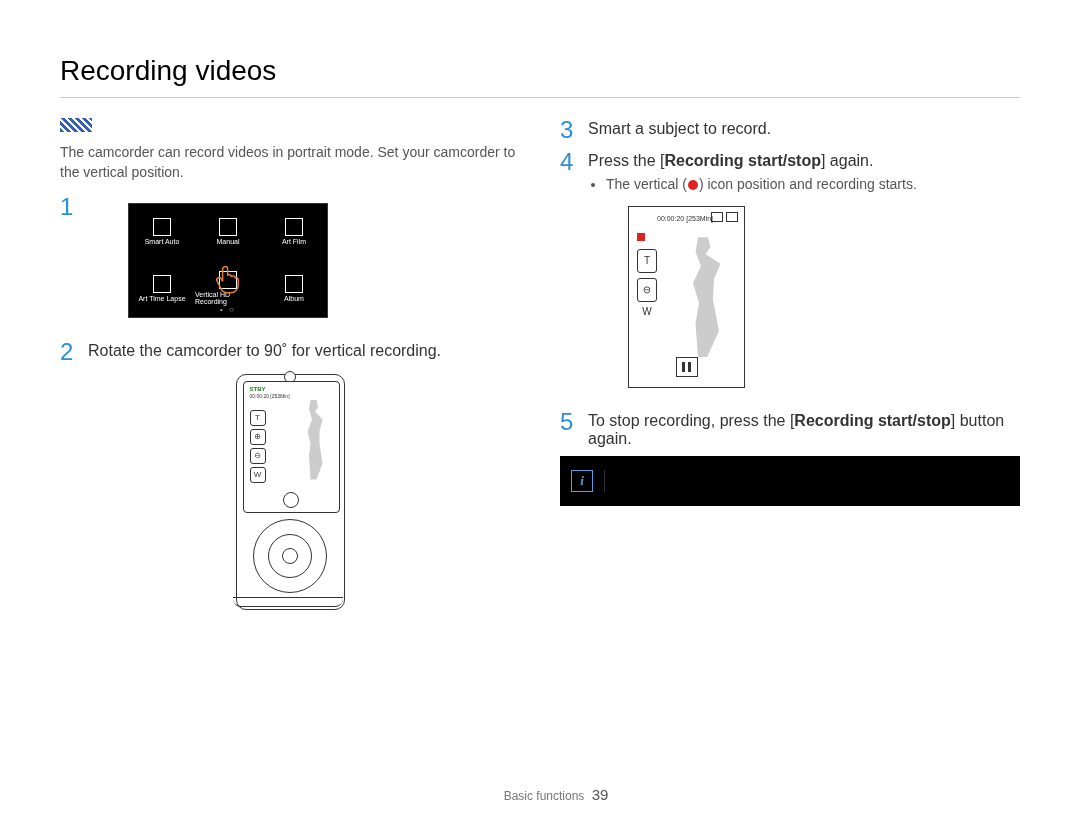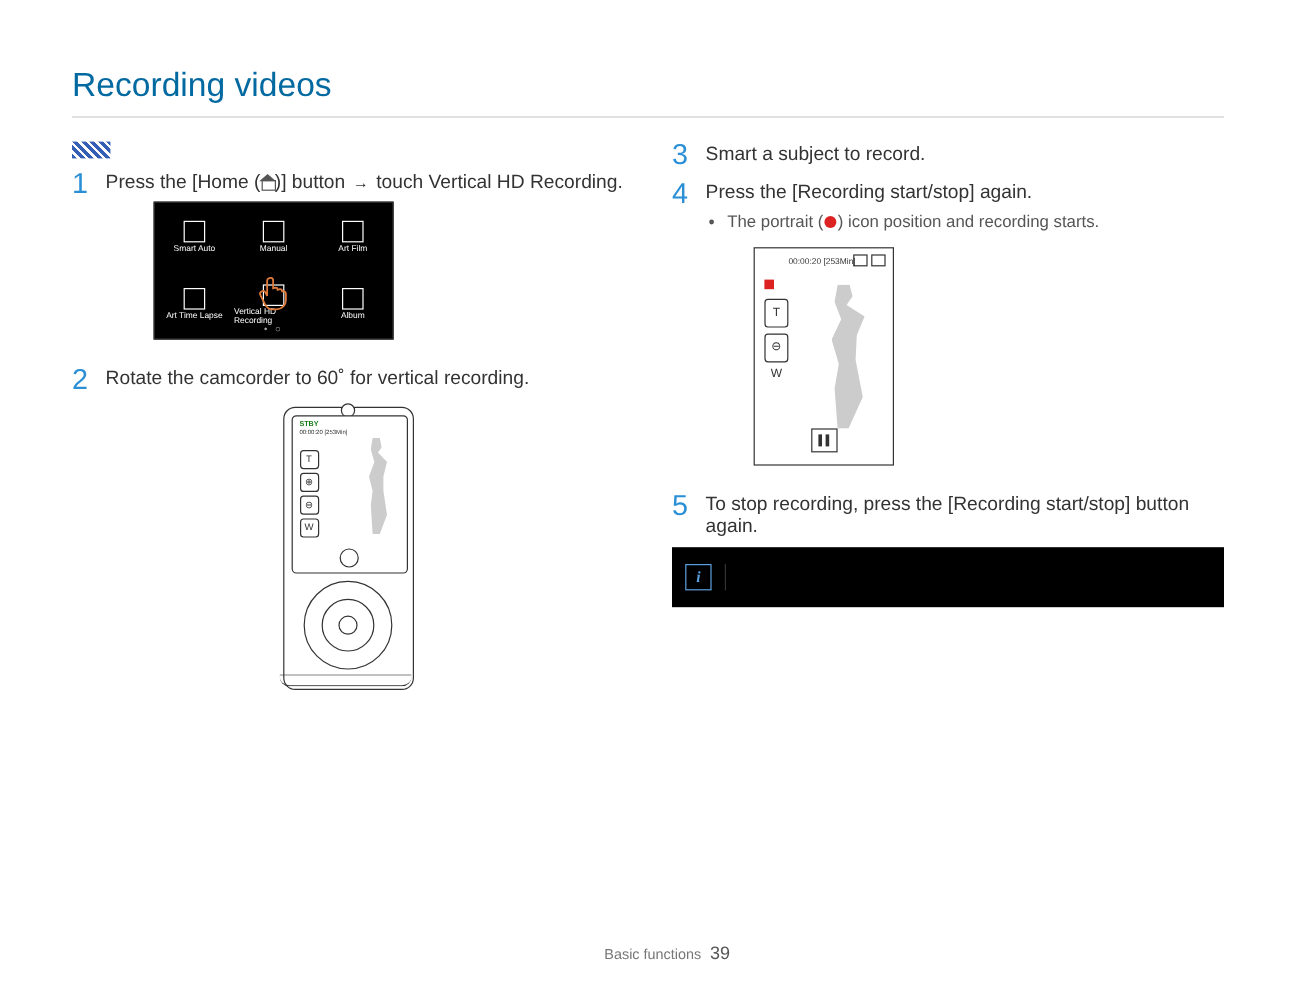--- a/index.html
+++ b/index.html
@@ -12,21 +12,21 @@
     background: #fff;
     position: relative;
     box-sizing: border-box;
   }
   .page {
     padding: 55px 60px 40px 60px;
     box-sizing: border-box;
   }
   .title {
     font-size: 28px;
-    color: #0369a1;
+    color: #000000;
     font-weight: 400;
     margin: 0 0 10px 0;
   }
   .rule {
     border: none;
     border-top: 1px solid #ccc;
     margin: 0 0 20px 0;
   }
   .cols {
     display: flex;
@@ -39,21 +39,21 @@
   .hatched {
     width: 32px; height: 14px;
     background: repeating-linear-gradient(45deg,#345fb4 0 3px,#fff 3px 5px);
     margin-bottom: 10px;
   }
   p, li { font-size: 14px; line-height: 1.45; color: #555; }
   p { margin: 0 0 12px 0; }
   .step { display: flex; gap: 10px; margin-bottom: 8px; }
   .num { color: #2b8fd6; font-size: 24px; font-weight: 300; line-height: 1; min-width: 18px; }
   .step-body { flex: 1; padding-top: 2px; }
-  .bold { font-weight: 400; }
+  .bold { font-weight: 700; }
   ul.bullets { margin: 4px 0 12px 0; padding-left: 18px; }
   ul.bullets li { list-style: disc; margin-bottom: 4px; }
   .home-icon {
     display: inline-block; width: 12px; height: 10px; position: relative; top: 0;
   }
   .home-icon::before {
     content: ""; position: absolute; left: 1px; top: 3px; width: 10px; height: 7px; border: 1px solid #555;
   }
   .home-icon::after {
     content: ""; position: absolute; left: -1px; top: -2px; width: 0; height: 0;
@@ -142,27 +142,25 @@
 <body>
 
 <div class="page">
   <h1 class="title">Recording videos</h1>
   <hr class="rule">
 
   <div class="cols">
 
     <div class="col">
       <div class="hatched"></div>
+      <p>The camcorder can record videos in portrait mode. Set your camcorder to the vertical position.</p>
 
       <div class="step">
         <div class="num">1</div>
         <div class="step-body">
-          <span>
-            <span>Press the [</span><span class="bold">Home</span><span> (</span><span class="home-icon"></span><span>)] button </span><span class="arrow">→</span><span> touch </span><span class="bold">Vertical HD Recording</span><span>.</span>
-          </span>
 
           
           <div class="menu-shot">
             <div class="menu-grid">
               <div class="menu-cell">
                   <div class="mi"></div>
                   <span>Smart Auto</span>
                 </div>
               <div class="menu-cell">
                   <div class="mi"></div>
@@ -190,21 +188,21 @@
               <svg viewBox="0 0 40 48">
                   <path d="M18 4c2 0 3 2 3 4v10l3-1c2 0 3 1 3 3l3-1c2 0 3 1 3 3l2 0c2 0 3 2 3 4v8c0 6-5 12-12 12h-6c-5 0-8-3-10-7l-6-12c-1-2 0-4 2-5s4 0 5 2l2 4V8c0-2 2-4 5-4z" fill="none" stroke="#e07b3a" stroke-width="2.4"></path>
                 </svg>
             </div>
           </div>
         </div>
       </div>
 
       <div class="step">
         <div class="num">2</div>
-        <div class="step-body"><span>Rotate the camcorder to 60˚ for vertical recording.</span></div>
+        <div class="step-body"><span>Rotate the camcorder to 90˚ for vertical recording.</span></div>
       </div>
 
       <div class="device-wrap">
         <div class="device">
           <div class="dev-top"></div>
           <div class="lcd">
             <div class="stby">STBY</div>
             <div class="time">00:00:20 [253Min]</div>
             <div class="silh"></div>
             <div class="sidebtns">
@@ -231,21 +229,21 @@
       </div>
 
       <div class="step">
         <div class="num">4</div>
         <div class="step-body">
           <span>
             <span>Press the [</span><span class="bold">Recording start/stop</span><span>] again.</span>
           </span>
           <ul class="bullets">
               <li>
-            <span>The portrait (</span><span class="rec-dot"></span><span>) icon position and recording starts.</span>
+            <span>The vertical (</span><span class="rec-dot"></span><span>) icon position and recording starts.</span>
           </li>
             </ul>
 
           
           <div class="vshot">
             <div class="time">00:00:20 [253Min]</div>
             <div class="icons">
               <div class="ic"></div>
               <div class="ic"></div>
             </div>

